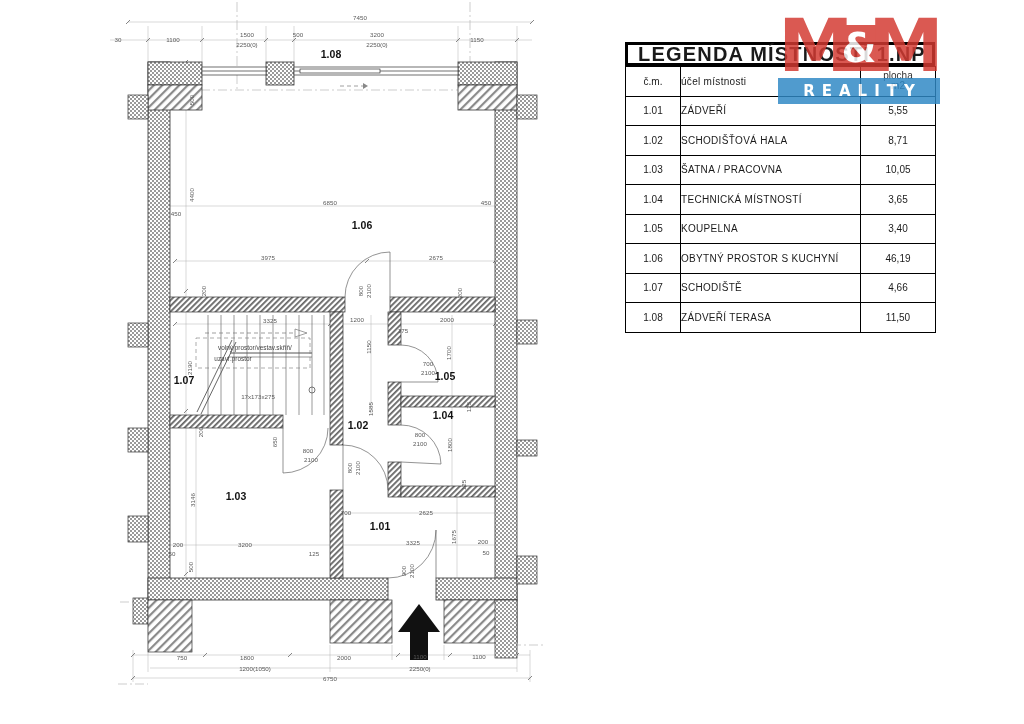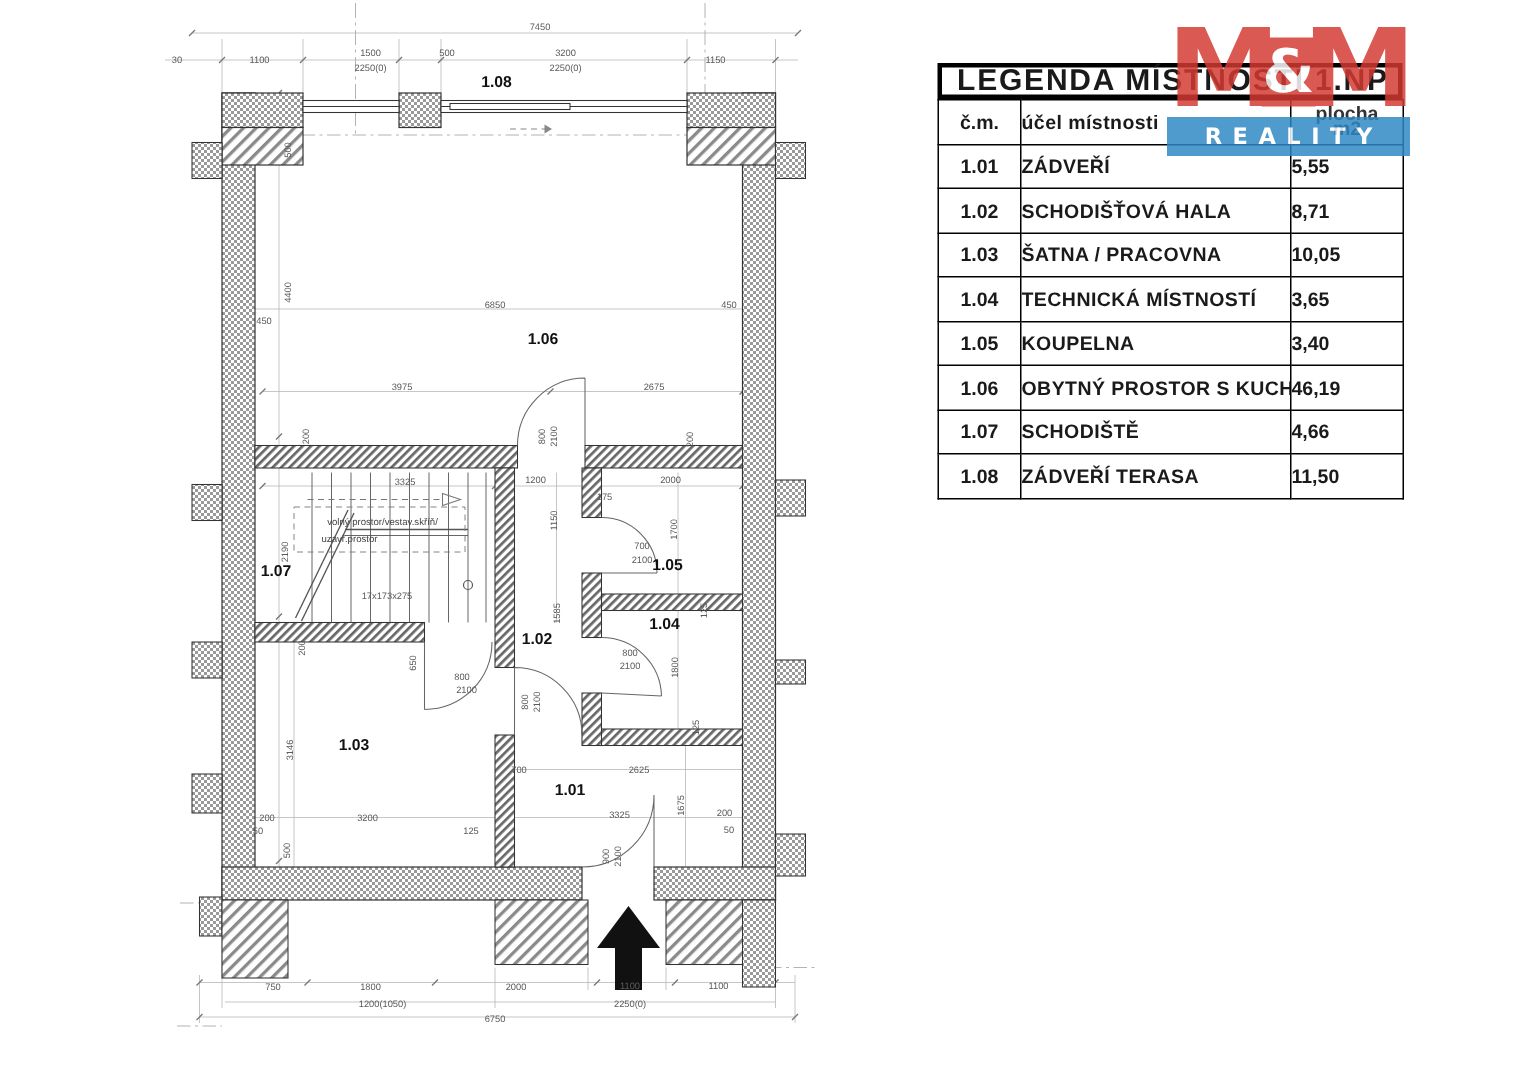--- a/index.html
+++ b/index.html
@@ -17,27 +17,27 @@
   .legend{position:absolute;left:625px;top:42px;width:310px;}
   .legend-title{
     box-sizing:border-box;border:3px solid #000;height:24px;display:flex;align-items:center;
     padding-left:10px;font-size:20px;font-weight:600;letter-spacing:1.2px;background:#fff;
   }
   table.legend-tbl{border-collapse:collapse;width:310px;table-layout:fixed;margin-top:0;}
   table.legend-tbl col.c-num{width:55px;}
   table.legend-tbl col.c-purpose{width:180px;}
   table.legend-tbl col.c-area{width:75px;}
   table.legend-tbl th,table.legend-tbl td{
-    border:1.2px solid #000;height:28.5px;font-weight:bold;font-size:13px;
+    border:1.2px solid #000;height:28.5px;font-weight:normal;font-size:10px;
     padding:0;overflow:hidden;white-space:nowrap;
   }
   th.h-num,td.cell-num{text-align:center;}
   th.h-purpose,td.cell-purpose{text-align:left;padding-left:10px;letter-spacing:.3px;}
   th.h-area{font-size:10px;line-height:10px;text-align:center;color:#333;margin-left:26px;}
-  td.cell-area{text-align:left;}
+  td.cell-area{text-align:center;}
   
   .logo{position:absolute;left:778px;top:12px;width:162px;opacity:.84;}
   .logo-top{display:flex;align-items:flex-end;justify-content:center;height:64px;}
   .logo-m{font-family:"DejaVu Sans",sans-serif;font-weight:900;font-size:76px;line-height:60px;
     transform:scaleY(.95);letter-spacing:-4px;}
   .logo-amp{width:46px;height:46px;color:#fff;font-family:"DejaVu Sans",sans-serif;font-weight:900;
     font-size:40px;display:flex;align-items:center;justify-content:center;margin:0 -9px 5px;position:relative;}
   .logo-bar{height:26px;margin-top:2px;color:#fff;display:flex;align-items:center;justify-content:center;
     font-weight:700;font-size:15px;letter-spacing:7px;padding-left:7px;box-sizing:border-box;
     font-family:"DejaVu Sans",sans-serif;}

